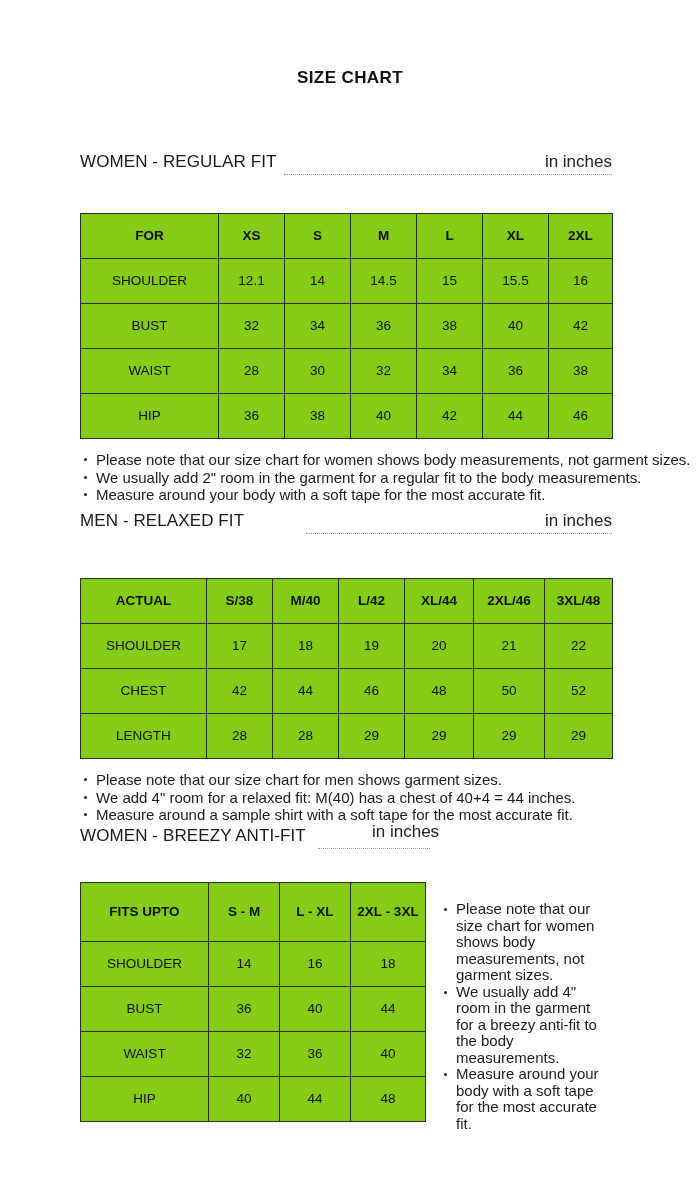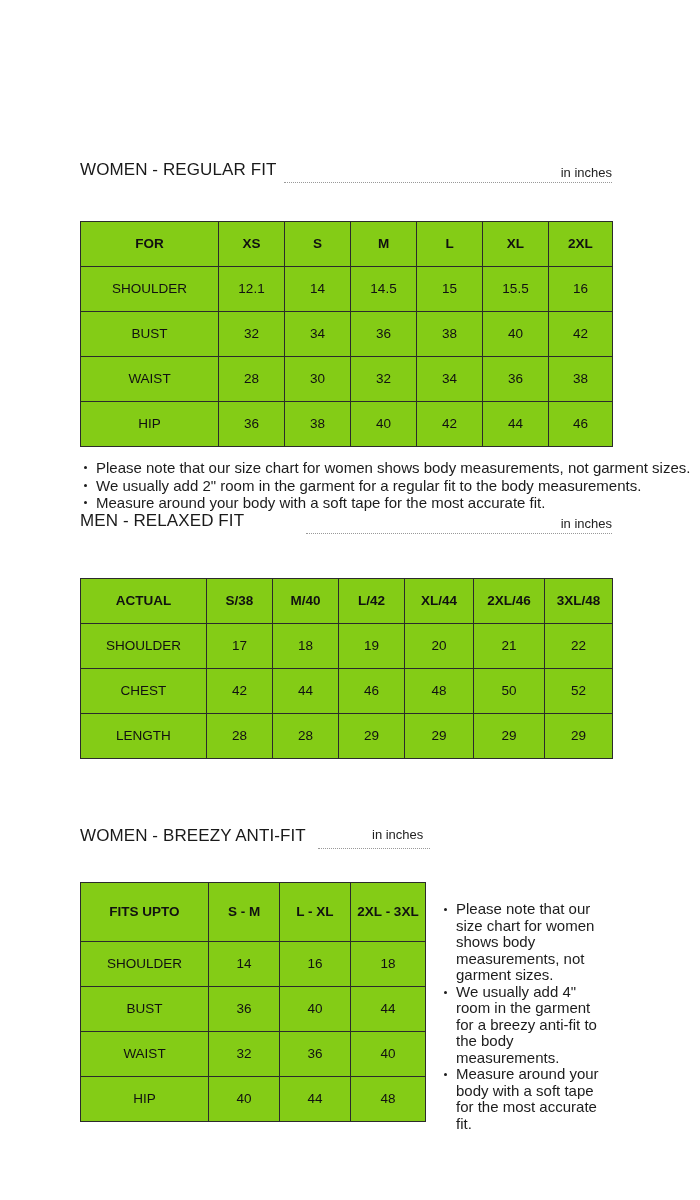--- a/index.html
+++ b/index.html
@@ -56,21 +56,21 @@
   }
   .sec-rule {
     position: absolute;
     bottom: 1px;
     border-bottom: 1px dotted #999999;
     height: 0;
   }
   .sec-units {
     position: absolute;
     bottom: 4px;
-    font-size: 13px;
+    font-size: 17px;
     color: #222222;
     white-space: nowrap;
   }
 
   
   table.size-table {
     border-collapse: collapse;
     table-layout: fixed;
     background: #84cc16;
   }
@@ -111,21 +111,21 @@
     height: 3.4px;
     background: #1c1c1c;
     border-radius: 50%;
   }
   ul.notes.wrap li {
     white-space: normal;
     line-height: 16.5px;
   }
 
   
-  #sec-women-regular { top: 160px; }
+  #sec-women-regular { top: 152px; }
   #sec-women-regular .sec-head { width: 532px; }
   #sec-women-regular .sec-rule { left: 204px; width: 328px; }
   #sec-women-regular .sec-units { right: 0; }
   #t1 { margin-top: 37px; width: 532px; }
   #t1 td { height: 44px; }
   #notes1 { margin-top: 12px; }
 
   
   #sec-men-relaxed { top: 511px; }
   #sec-men-relaxed .sec-head { width: 532px; text-align: right; }
@@ -150,20 +150,21 @@
     left: 440px;
     top: 901px;
     width: 168px;
   }
 </style>
 </head>
 <body>
 
 <div class="page">
 
+  <div class="doc-title">SIZE CHART</div>
 
   <div class="section" id="sec-women-regular">
     <div class="sec-head">
       <div class="sec-title">WOMEN - REGULAR FIT</div>
       <div class="sec-rule"></div>
       <div class="sec-units">in inches</div>
     </div>
 
     <table class="size-table" id="t1">
       <colgroup>
@@ -281,20 +282,25 @@
           <td>28</td>
           <td>28</td>
           <td>29</td>
           <td>29</td>
           <td>29</td>
           <td>29</td>
         </tr>
       </tbody>
     </table>
 
+    <ul class="notes" id="notes2">
+      <li>Please note that our size chart for men shows garment sizes.</li>
+      <li>We add 4" room for a relaxed fit: M(40) has a chest of 40+4 = 44 inches.</li>
+      <li>Measure around a sample shirt with a soft tape for the most accurate fit.</li>
+    </ul>
   </div>
 
   <div class="section" id="sec-women-breezy">
     <div class="sec-head">
       <div class="sec-title">WOMEN - BREEZY ANTI-FIT</div>
       <div class="sec-rule"></div>
       <div class="sec-units">in inches</div>
     </div>
 
     <table class="size-table" id="t3">

